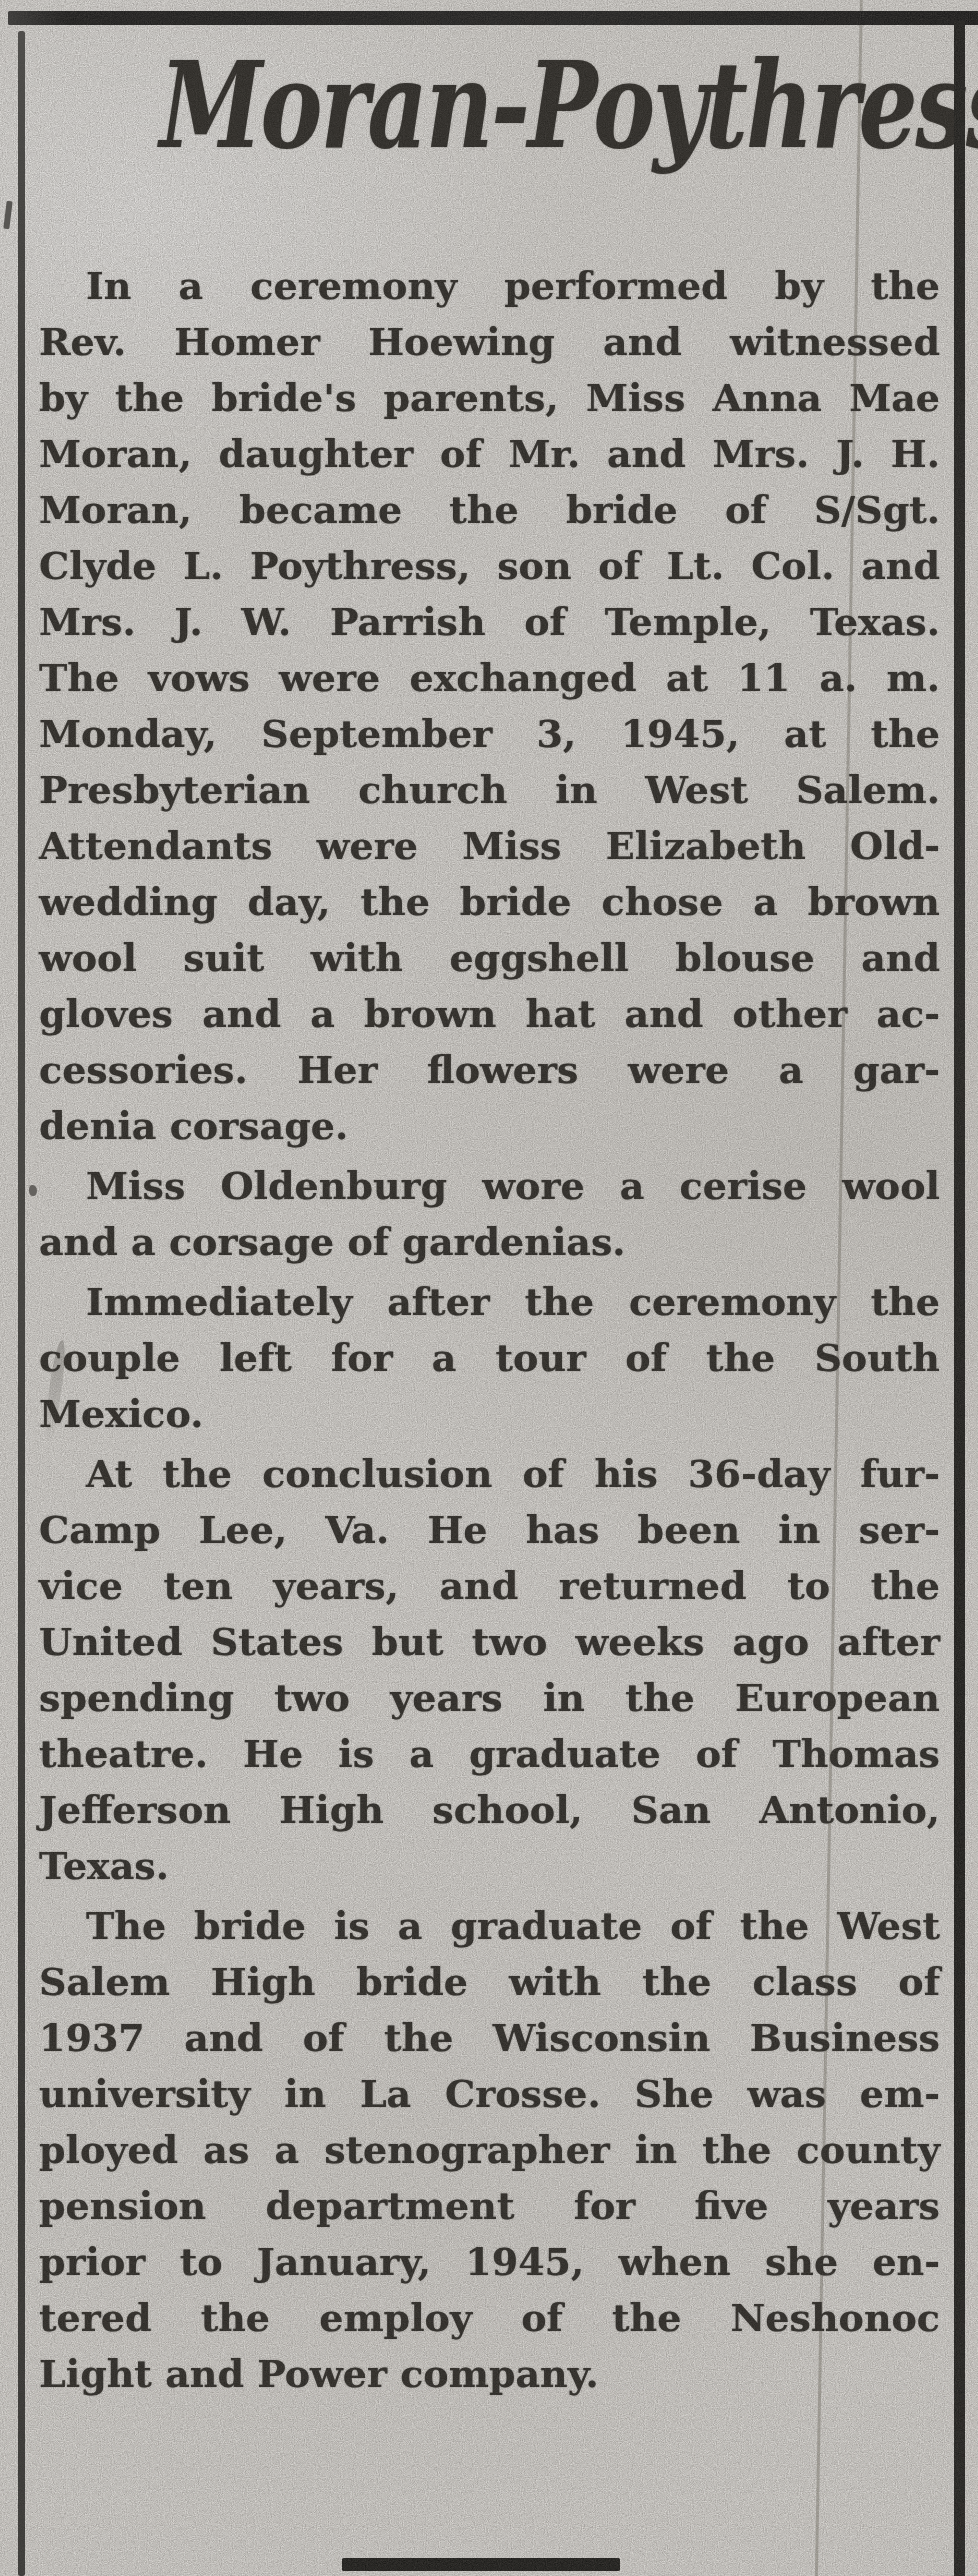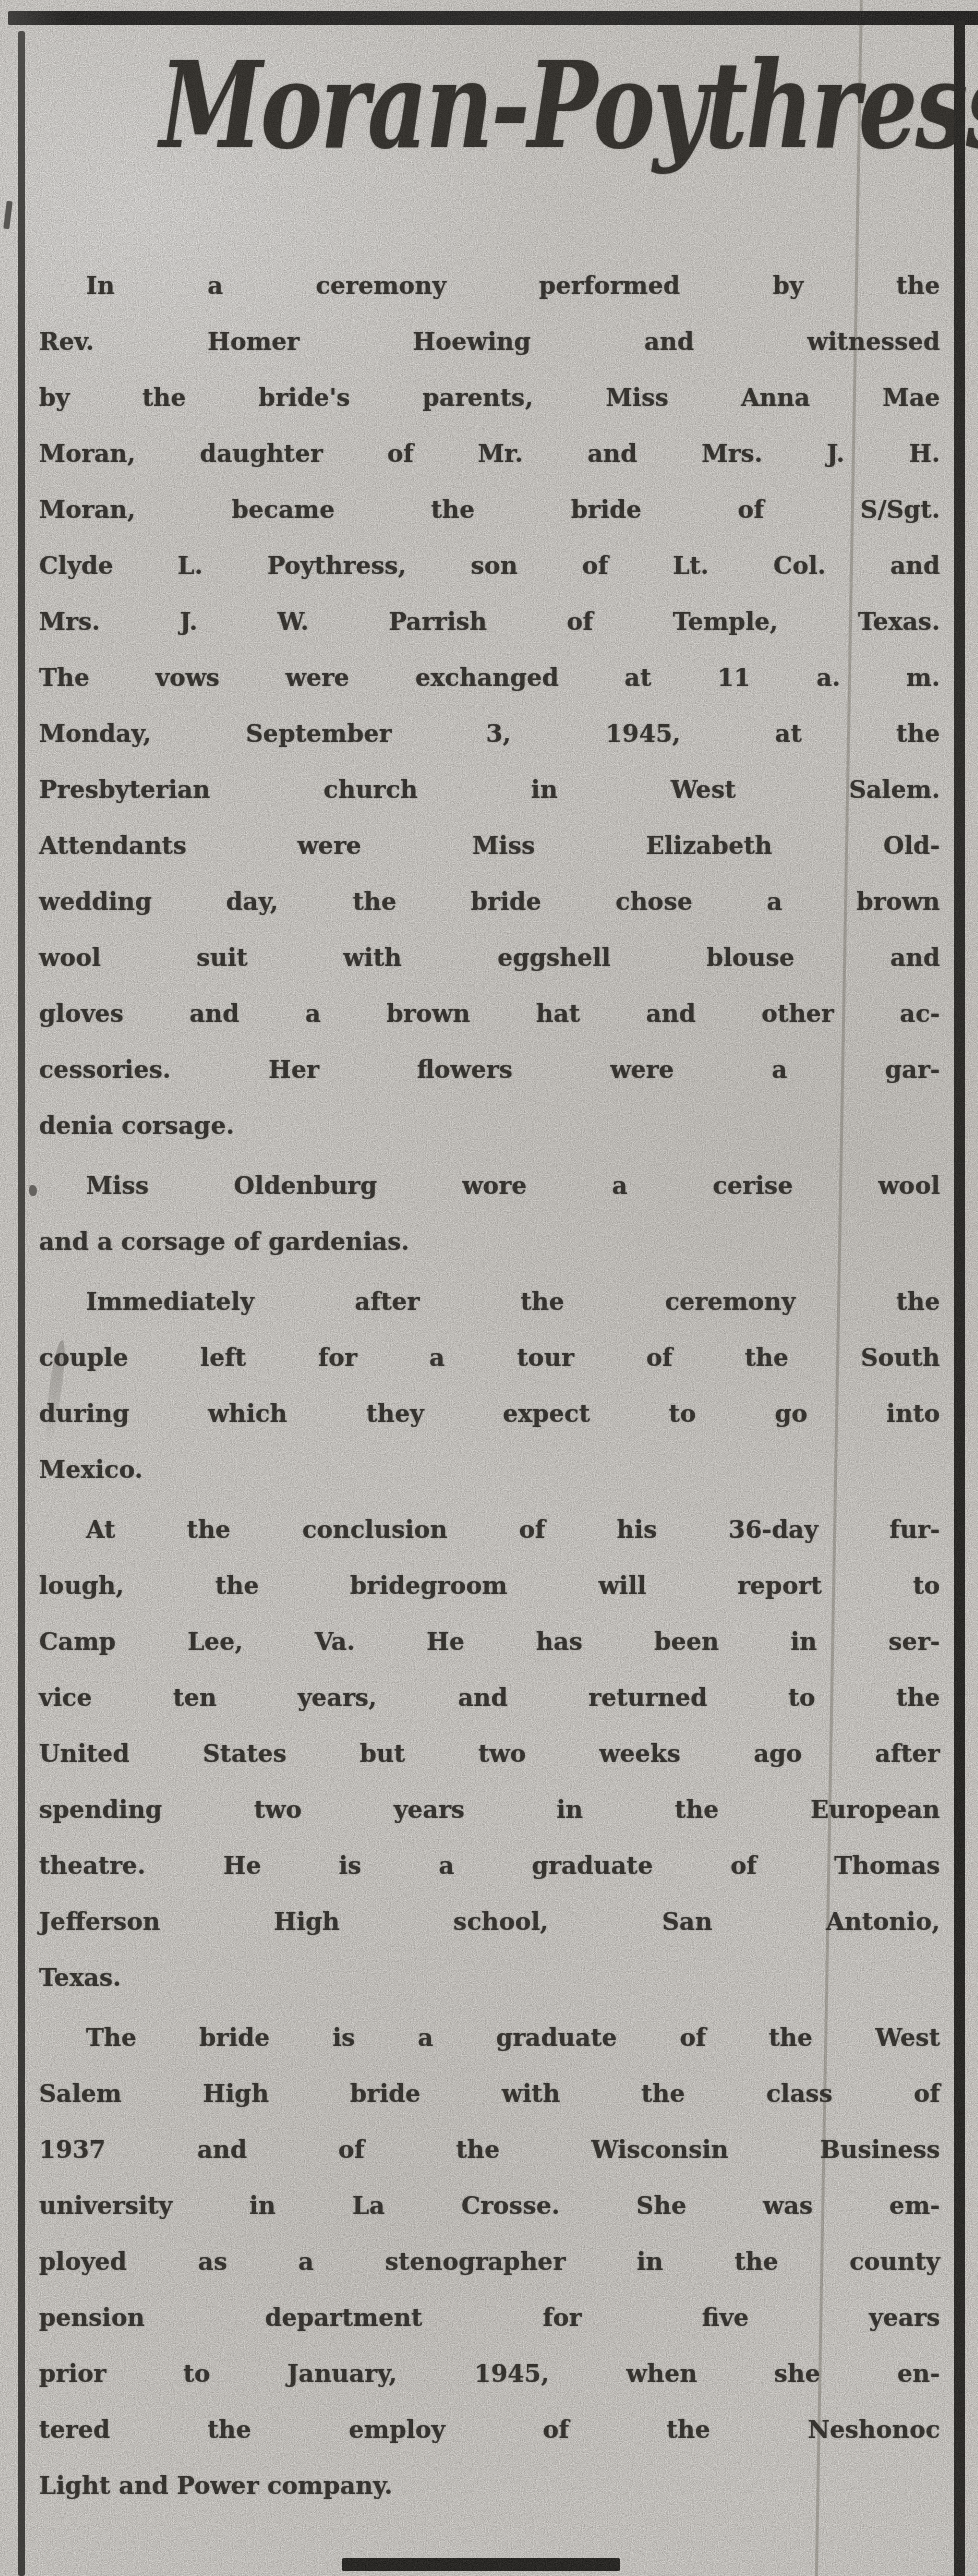--- a/index.html
+++ b/index.html
@@ -122,21 +122,21 @@
   .body-col {
     width: 901px;
   }
   .para {
     margin: 0;
   }
   .para + .para {
     margin-top: 4px;
   }
   .line {
-    font-size: 24px;
+    font-size: 38px;
     line-height: 56px;
     font-weight: bold;
     text-align: justify;
     text-align-last: justify;
     text-shadow: 0 0 1.2px rgba(33,31,27,0.65);
     white-space: normal;
   }
   .line.first {
     padding-left: 47px;
   }
@@ -179,26 +179,24 @@
           <div class="line">cessories. Her flowers were a gar-</div>
           <div class="line last">denia corsage.</div>
         </div>
         <div class="para">
           <div class="line first">Miss Oldenburg wore a cerise wool</div>
           <div class="line last">and a corsage of gardenias.</div>
         </div>
         <div class="para">
           <div class="line first">Immediately after the ceremony the</div>
           <div class="line">couple left for a tour of the South</div>
-          <div class="line">during which they expect to go into</div>
           <div class="line last">Mexico.</div>
         </div>
         <div class="para">
           <div class="line first">At the conclusion of his 36-day fur-</div>
-          <div class="line">lough, the bridegroom will report to</div>
           <div class="line">Camp Lee, Va. He has been in ser-</div>
           <div class="line">vice ten years, and returned to the</div>
           <div class="line">United States but two weeks ago after</div>
           <div class="line">spending two years in the European</div>
           <div class="line">theatre. He is a graduate of Thomas</div>
           <div class="line">Jefferson High school, San Antonio,</div>
           <div class="line last">Texas.</div>
         </div>
         <div class="para">
           <div class="line first">The bride is a graduate of the West</div>

